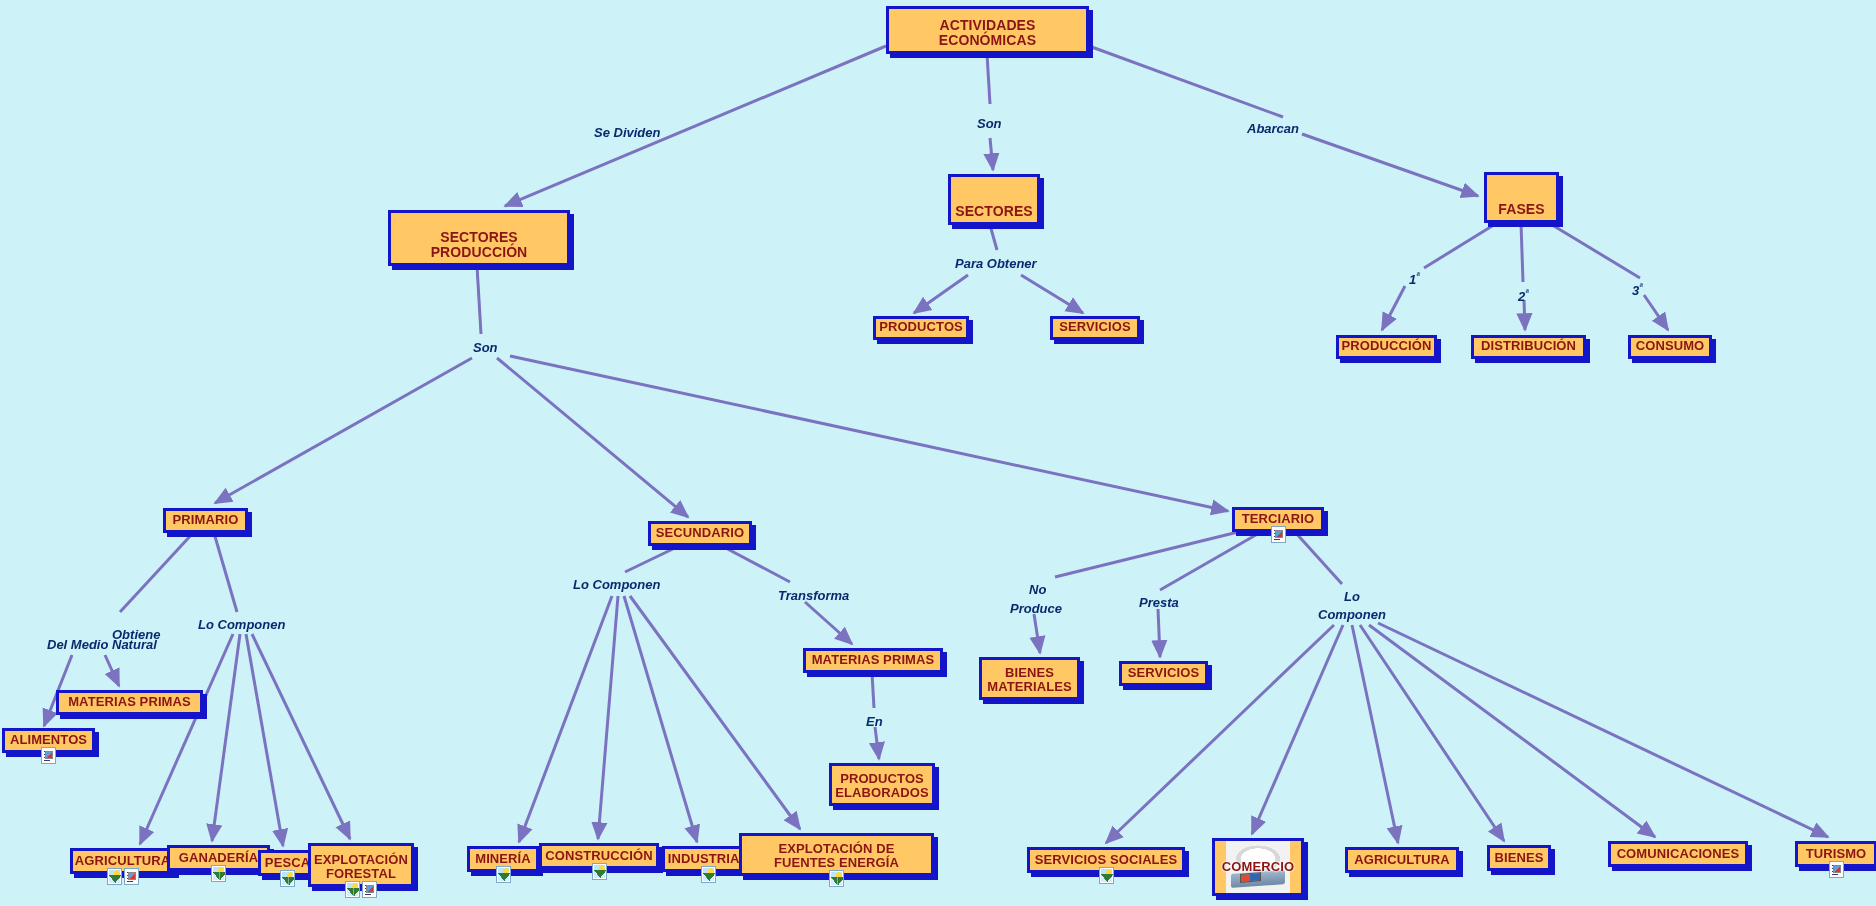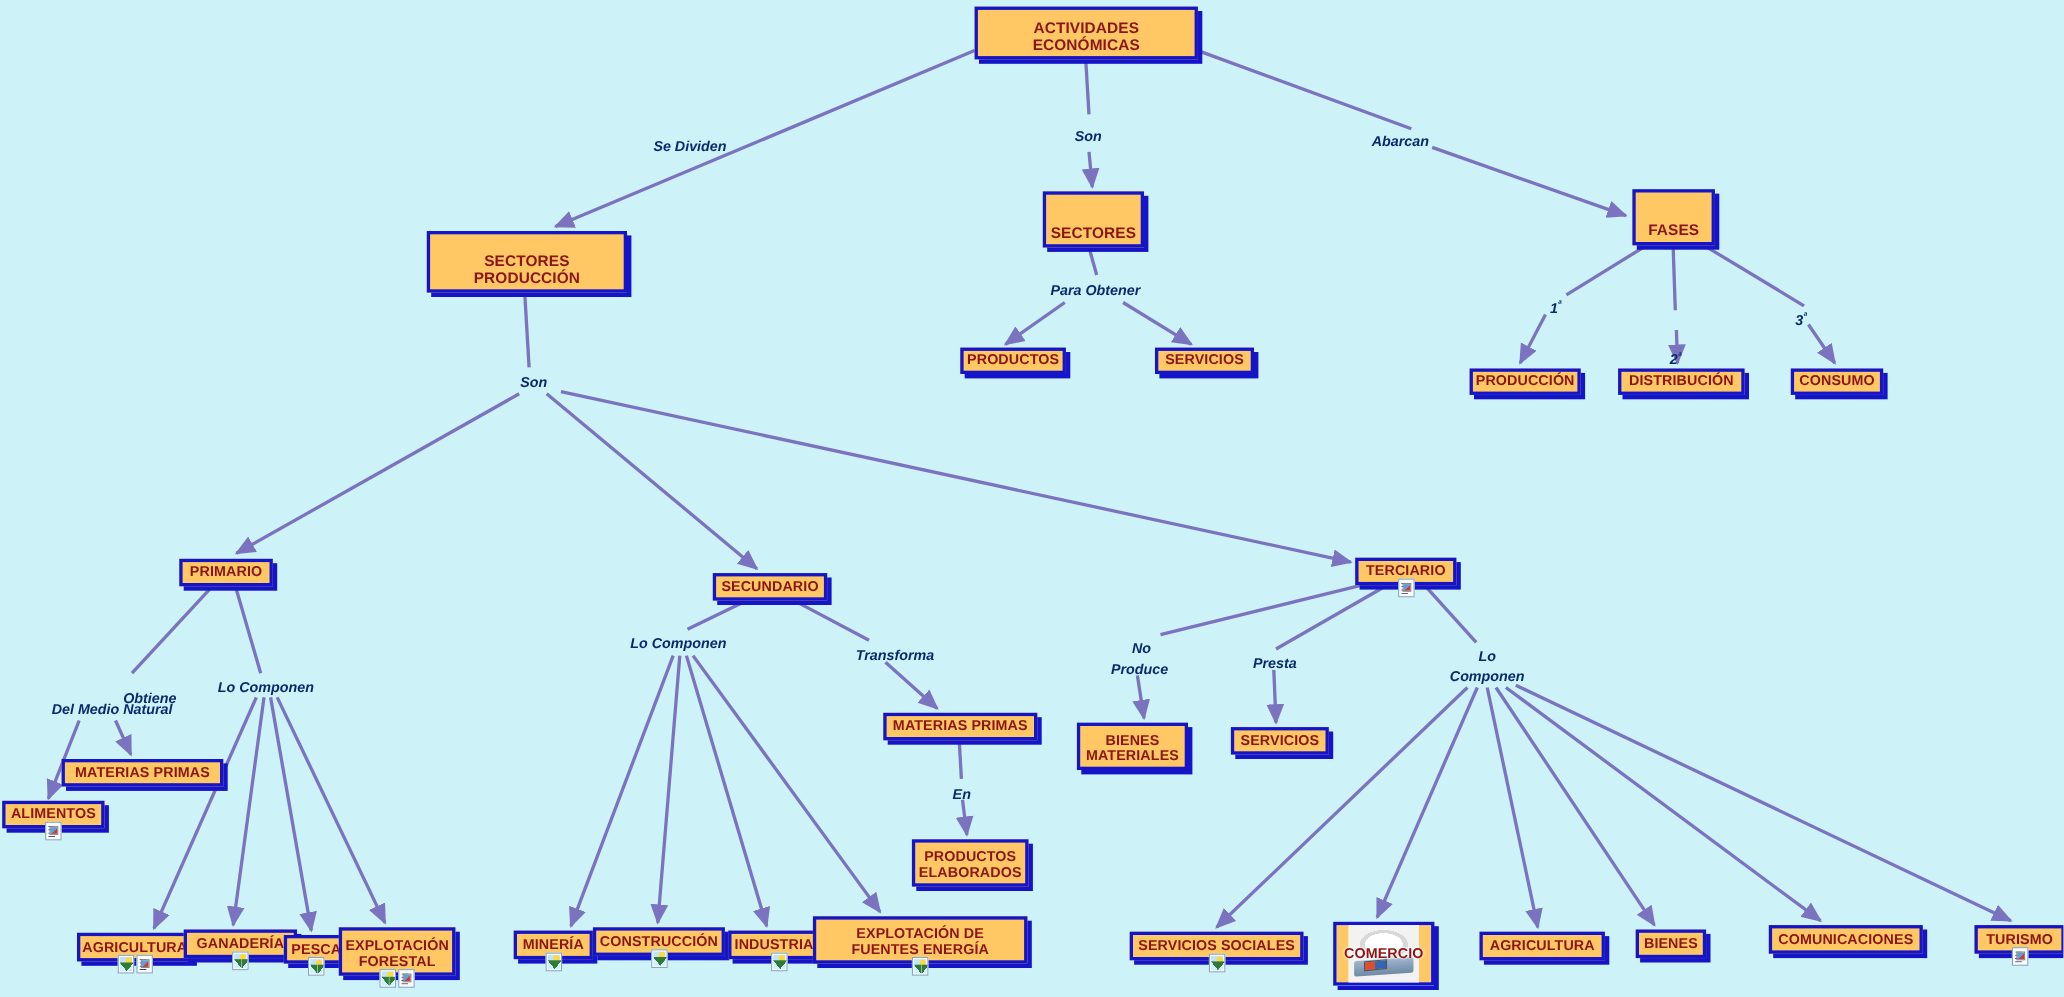--- a/index.html
+++ b/index.html
@@ -363,21 +363,21 @@
         <div class="ricon doc"></div>
       </div>
     </div>
   <div id="labels-layer">
       <div class="elabel" style="left: 594px; top: 126px;">Se Dividen</div>
       <div class="elabel" style="left: 977px; top: 117px;">Son</div>
       <div class="elabel" style="left: 1247px; top: 122px;">Abarcan</div>
       <div class="elabel" style="left: 955px; top: 257px;">Para Obtener</div>
       <div class="elabel" style="left: 473px; top: 341px;">Son</div>
       <div class="elabel" style="left: 1409px; top: 271px;"><span>1</span><sup>ª</sup></div>
-      <div class="elabel" style="left: 1518px; top: 288px; margin-top: 30px;"><span>2</span><sup>ª</sup></div>
+      <div class="elabel" style="left: 1518px; top: 288px;"><span>2</span><sup>ª</sup></div>
       <div class="elabel" style="left: 1632px; top: 282px;"><span>3</span><sup>ª</sup></div>
       <div class="elabel" style="left: 112px; top: 618px; margin-top: 10px;">Obtiene</div>
       <div class="elabel" style="left: 47px; top: 638px; text-align: right;">Del Medio Natural</div>
       <div class="elabel" style="left: 198px; top: 618px;">Lo Componen</div>
       <div class="elabel" style="left: 573px; top: 578px;">Lo Componen</div>
       <div class="elabel" style="left: 778px; top: 589px;">Transforma</div>
       <div class="elabel" style="left: 866px; top: 715px;">En</div>
       <div class="elabel" style="left: 1029px; top: 583px;">No</div>
       <div class="elabel" style="left: 1010px; top: 602px;">Produce</div>
       <div class="elabel" style="left: 1139px; top: 596px;">Presta</div>

